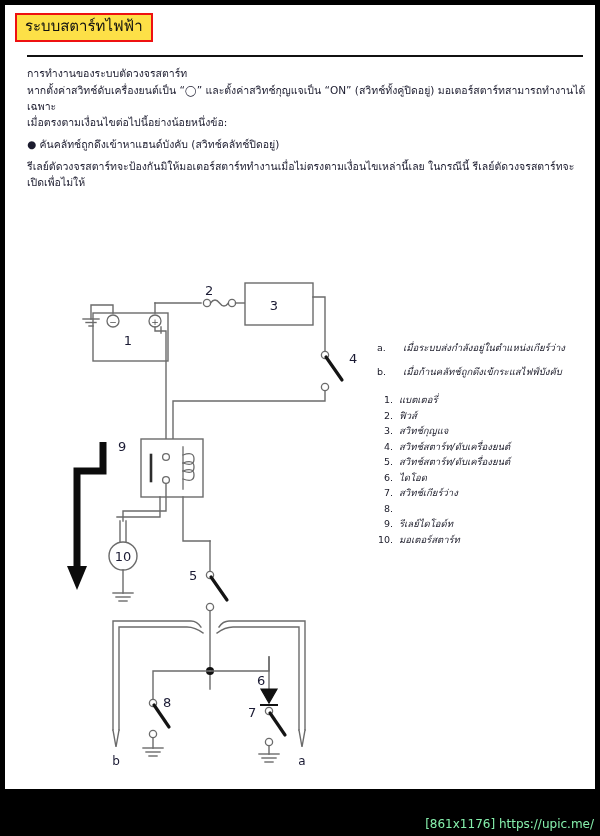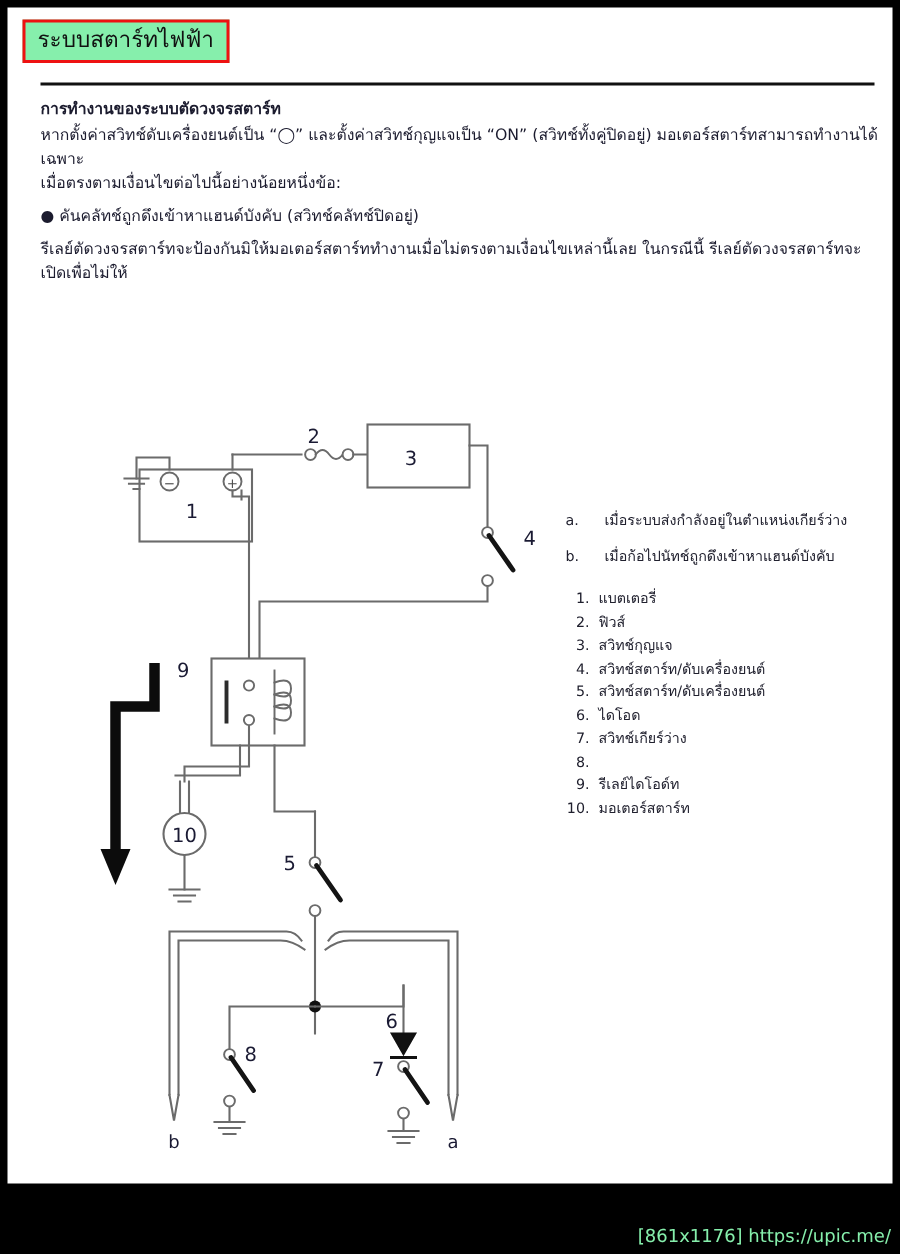--- a/index.html
+++ b/index.html
@@ -15,46 +15,46 @@
     width:590px;height:784px;
     background:#ffffff;
     overflow:hidden;
   }
   .title-box{
     position:absolute;left:10px;top:8px;
     border:2px solid #ee1111;
     padding:3px 8px 5px 8px;
     font-size:15px;line-height:1.1;
     color:#111;
-    background:#86efac;
+    background:#fde047;
     white-space:nowrap;
   }
   .rule{
     position:absolute;left:22px;top:50px;width:556px;
     height:0;border-top:2px solid #111;
   }
   .body-text{
     position:absolute;left:22px;top:60px;width:560px;
     color:#1b1b2e;
     font-size:10.5px;
     line-height:16px;
   }
-  .body-text .hd{font-weight:bold;display:block;margin-bottom:1px;}
+  .body-text .hd{font-weight:normal;display:block;margin-bottom:1px;}
   .body-text p{margin:0;}
   .body-text .bullet{display:block;}
   .gap{display:block;height:6px;}
 
   
   .legend{
     position:absolute;left:368px;top:336px;width:215px;
     color:#20202e;font-size:9.5px;
   }
   .lg-row{display:flex;margin-bottom:3px;line-height:13px;}
   .lg-key{width:26px;flex:0 0 26px;text-align:left;padding-left:4px;}
-  .lg-val{flex:1;}
+  .lg-val{flex:1;font-style:italic;}
   .lg-ab{margin-bottom:15px;}
   .lg-nums{margin-top:10px;}
   .lg-nums .lg-row{margin-bottom:2.5px;}
   .lg-nums .lg-key{text-align:right;width:20px;flex:0 0 20px;padding-left:0;padding-right:6px;}
 
   
   .diagram{
     position:absolute;left:0;top:270px;width:380px;height:500px;
   }
   .diagram svg{display:block;}
@@ -96,21 +96,21 @@
   </div>
 
   <div class="legend">
     <div class="lg-ab">
       <div class="lg-row">
         <span class="lg-key">a.</span>
         <span class="lg-val">เมื่อระบบส่งกำลังอยู่ในตำแหน่งเกียร์ว่าง</span>
       </div>
       <div class="lg-row" style="margin-top:11px;">
         <span class="lg-key">b.</span>
-        <span class="lg-val">เมื่อก้อไปนัทช์ถูกดึงเข้าหาแฮนด์บังคับ</span>
+        <span class="lg-val">เมื่อก้านคลัทช์ถูกดึงเข้กระแสไฟฟ์บังคับ</span>
       </div>
     </div>
     <div class="lg-nums">
       <div class="lg-row">
         <span class="lg-key">1.</span>
         <span class="lg-val">แบตเตอรี่</span>
       </div>
       <div class="lg-row">
         <span class="lg-key">2.</span>
         <span class="lg-val">ฟิวส์</span>

